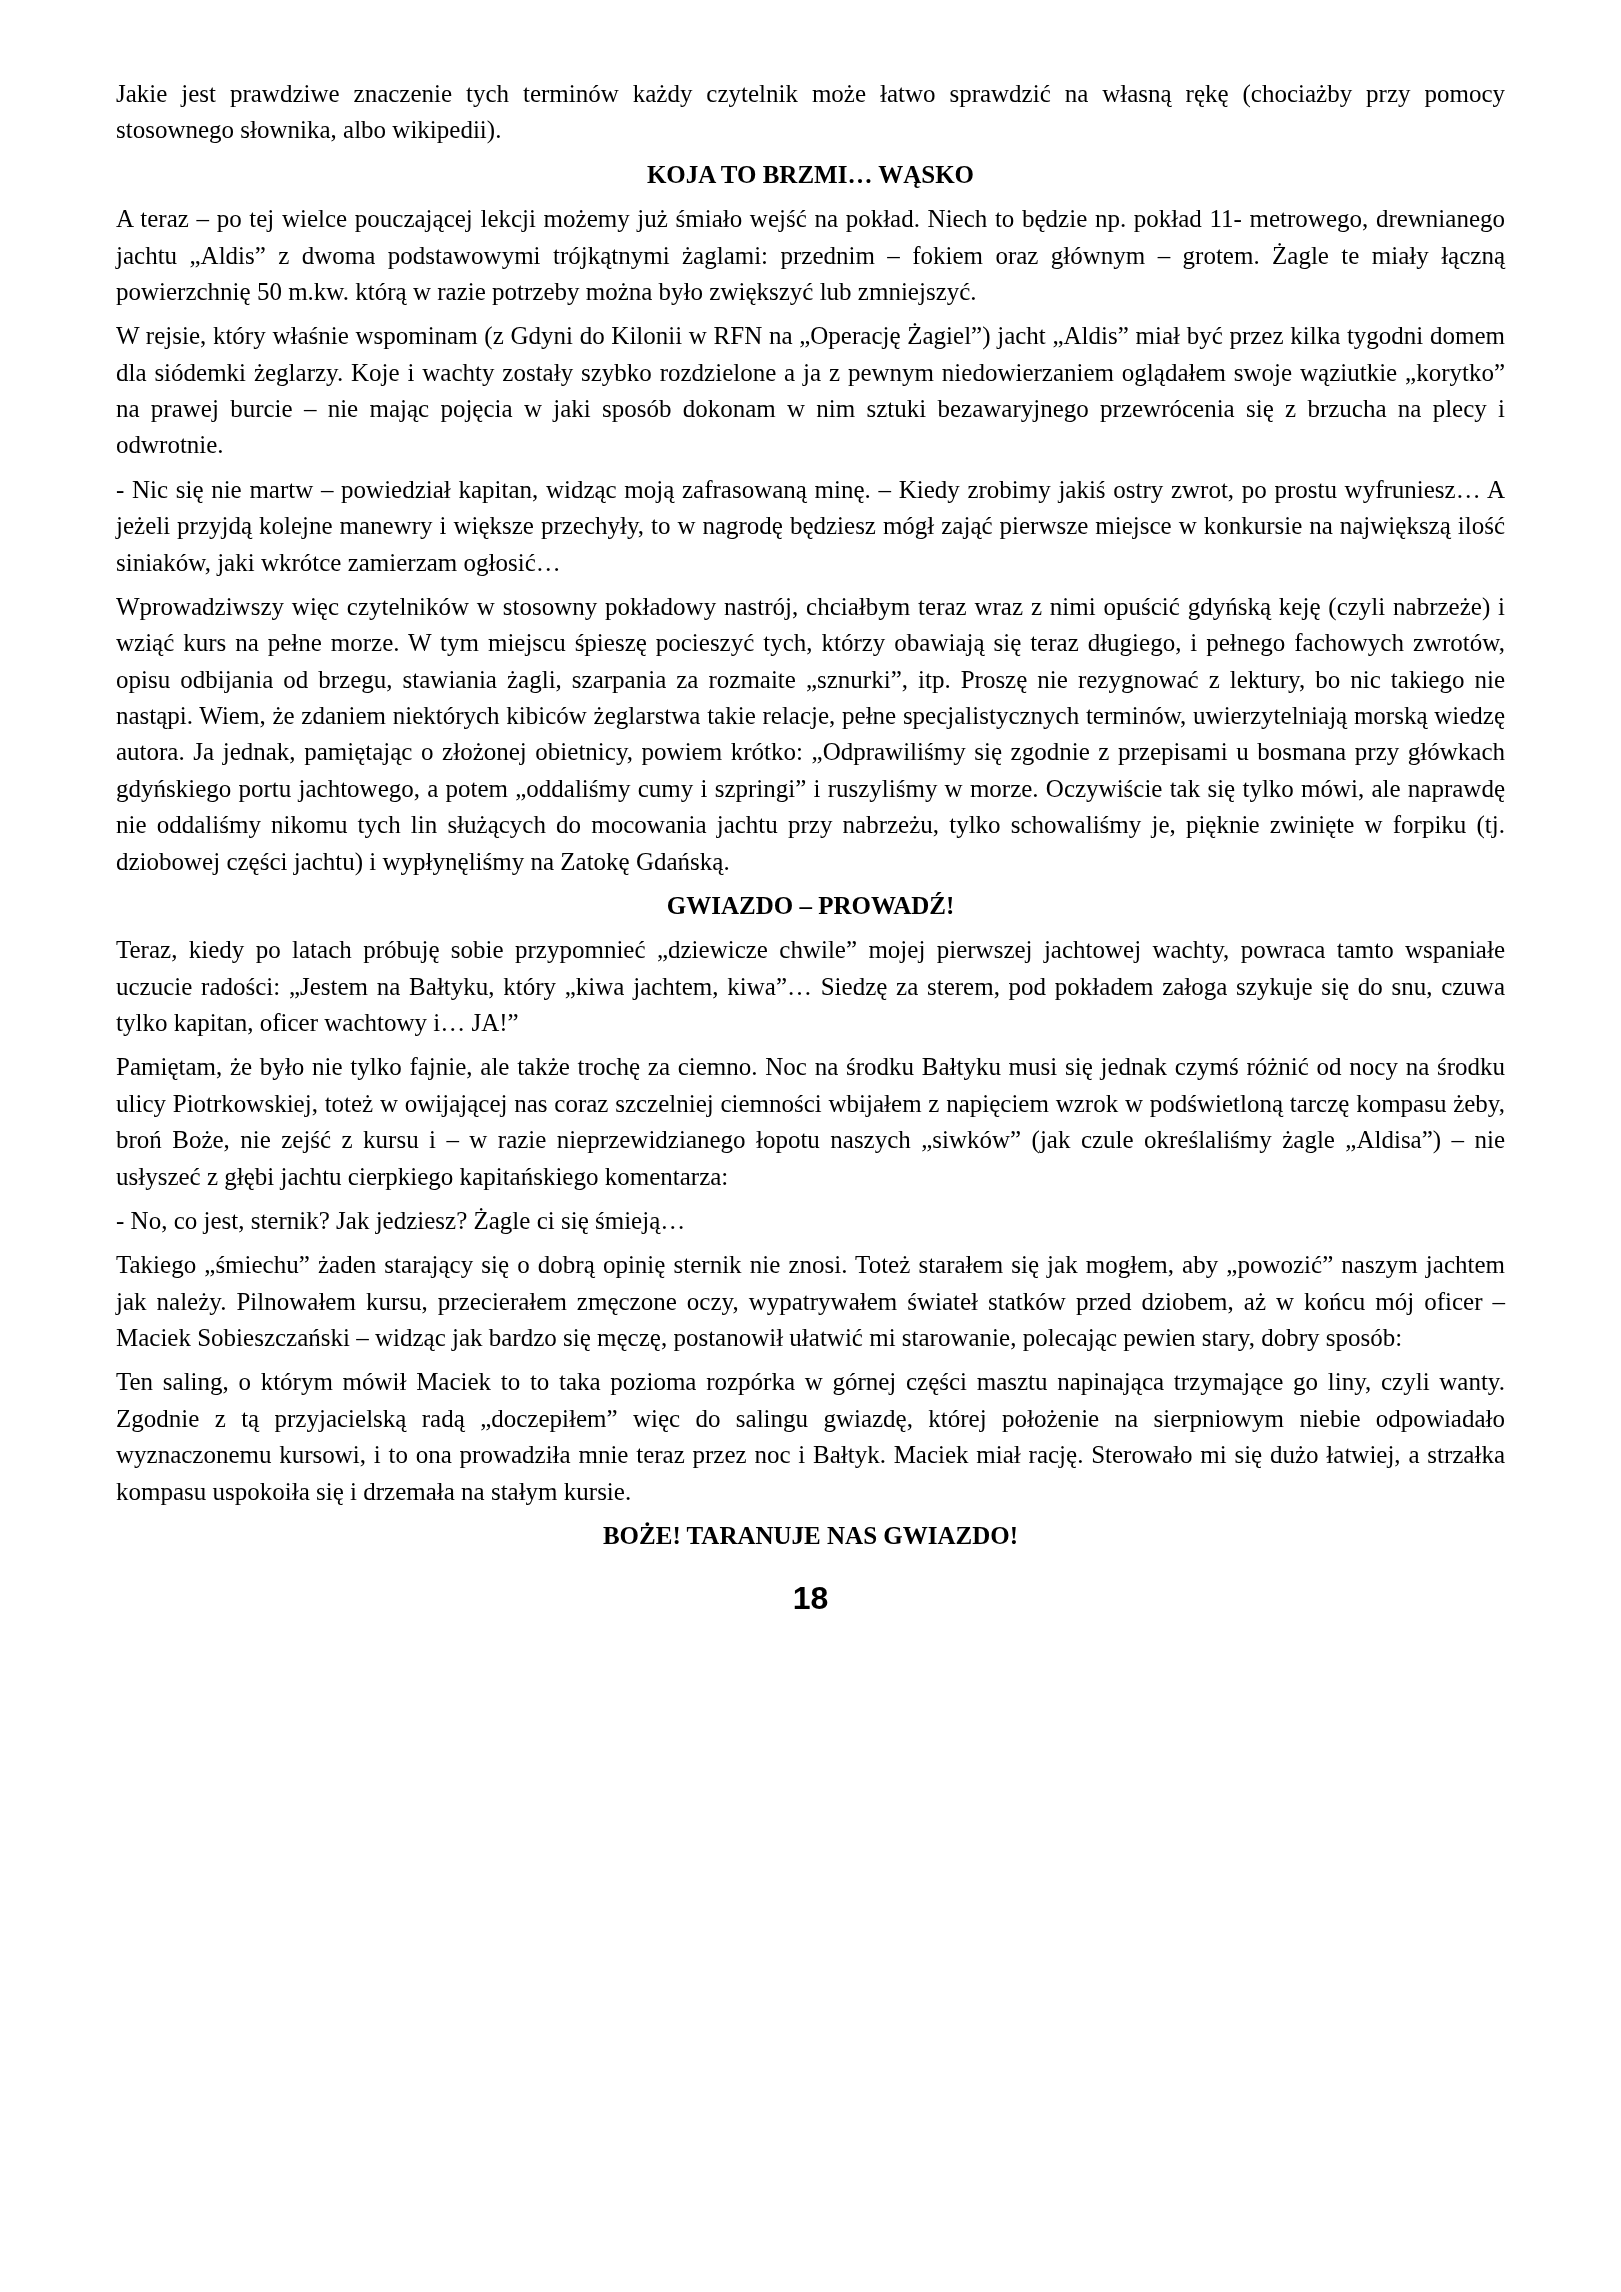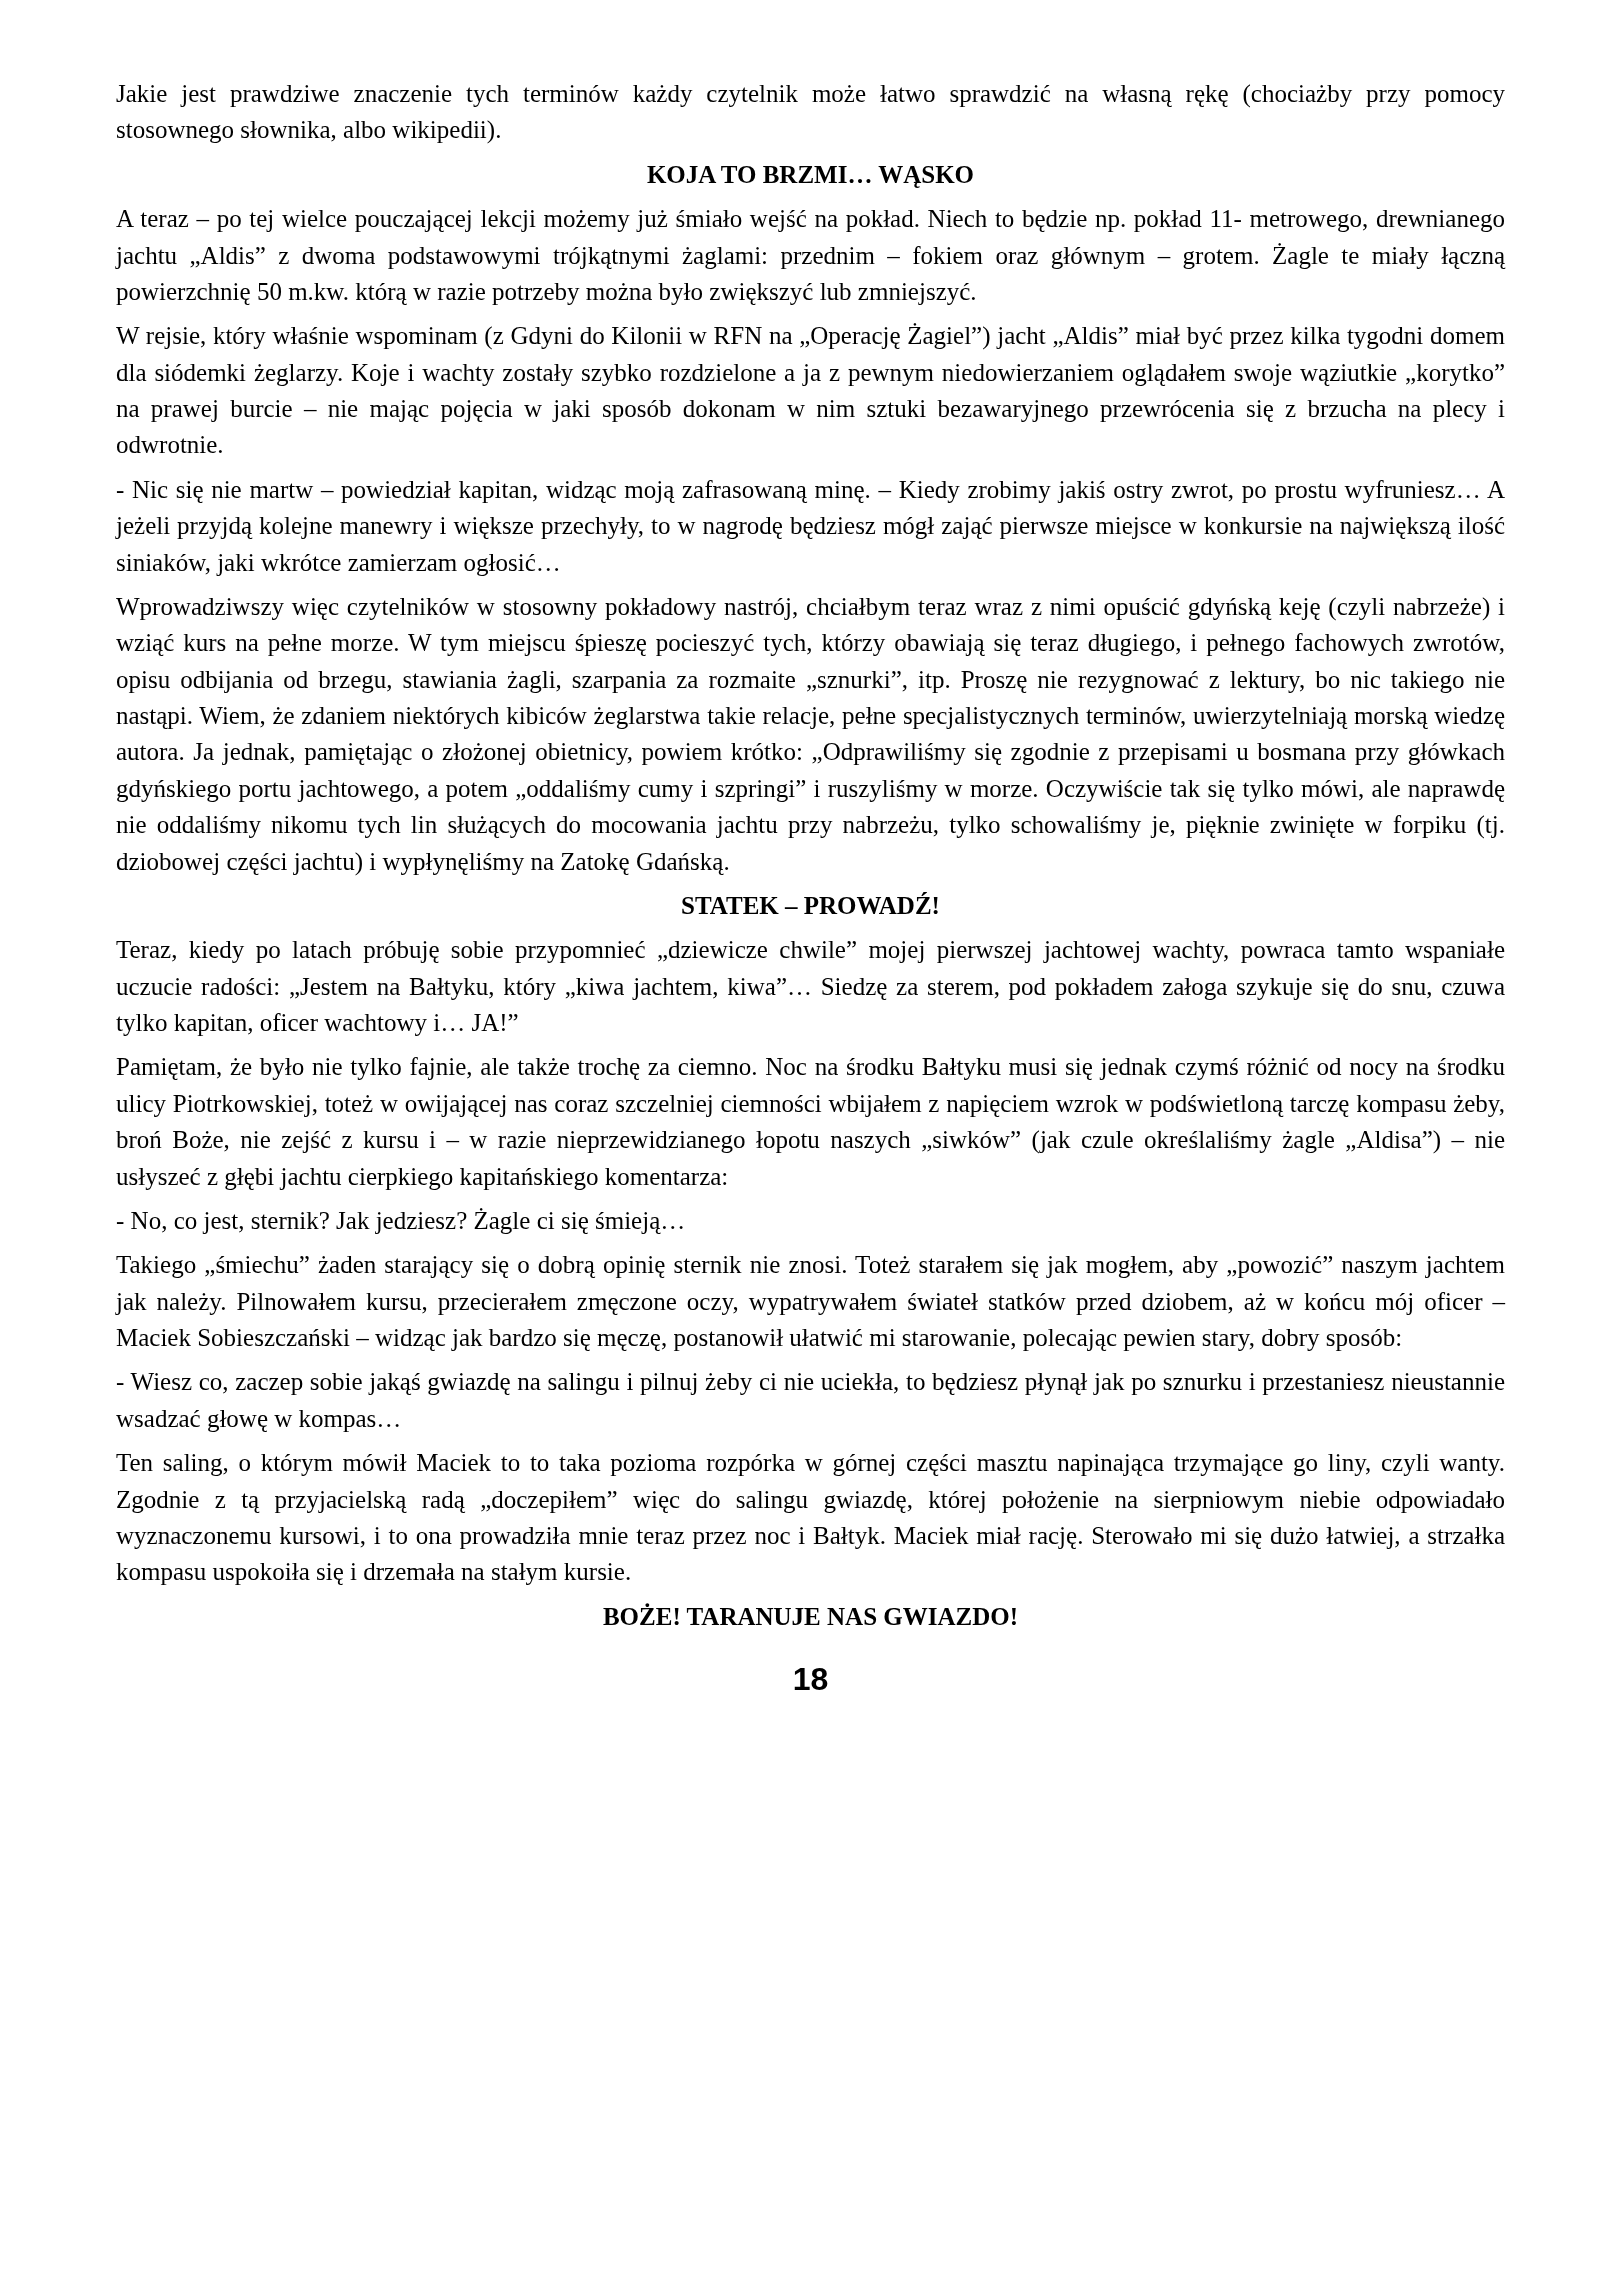--- a/index.html
+++ b/index.html
@@ -51,31 +51,30 @@
   <p class="heading block">KOJA TO BRZMI… WĄSKO</p>
 
   <p class="body-text block">A teraz –  po tej wielce pouczającej lekcji możemy już śmiało wejść na pokład. Niech to będzie np. pokład 11- metrowego, drewnianego jachtu „Aldis” z dwoma podstawowymi trójkątnymi żaglami: przednim – fokiem oraz głównym – grotem. Żagle te miały łączną powierzchnię 50 m.kw. którą w razie potrzeby można było zwiększyć lub zmniejszyć.</p>
 
   <p class="body-text block">W rejsie, który właśnie wspominam (z Gdyni do Kilonii w RFN na „Operację Żagiel”) jacht „Aldis” miał być przez kilka tygodni domem dla siódemki żeglarzy. Koje i wachty zostały szybko rozdzielone a ja z pewnym niedowierzaniem oglądałem swoje wąziutkie „korytko” na prawej burcie – nie mając pojęcia w jaki sposób dokonam w nim sztuki bezawaryjnego przewrócenia się z brzucha na plecy i odwrotnie.</p>
 
   <p class="body-text block">- Nic się nie martw – powiedział kapitan, widząc moją zafrasowaną minę. – Kiedy zrobimy jakiś ostry zwrot, po prostu wyfruniesz… A jeżeli  przyjdą kolejne manewry i większe przechyły, to w nagrodę będziesz mógł zająć pierwsze miejsce w konkursie na największą ilość siniaków, jaki wkrótce zamierzam ogłosić…</p>
 
   <p class="body-text block">Wprowadziwszy więc czytelników w stosowny pokładowy nastrój, chciałbym teraz wraz z nimi opuścić gdyńską keję (czyli nabrzeże) i wziąć kurs na pełne morze. W tym miejscu śpieszę pocieszyć tych, którzy obawiają się teraz długiego, i pełnego fachowych zwrotów, opisu odbijania od brzegu, stawiania żagli, szarpania za rozmaite „sznurki”, itp. Proszę nie rezygnować z lektury, bo nic takiego nie nastąpi. Wiem, że zdaniem niektórych kibiców żeglarstwa takie relacje, pełne specjalistycznych terminów, uwierzytelniają morską wiedzę autora. Ja jednak, pamiętając o złożonej obietnicy, powiem krótko: „Odprawiliśmy się zgodnie z przepisami u bosmana przy główkach gdyńskiego portu jachtowego, a potem „oddaliśmy cumy i szpringi” i ruszyliśmy w morze. Oczywiście tak się tylko mówi, ale naprawdę nie oddaliśmy nikomu tych lin służących do mocowania jachtu przy nabrzeżu, tylko schowaliśmy je, pięknie zwinięte w forpiku (tj. dziobowej części jachtu) i wypłynęliśmy na Zatokę Gdańską.</p>
 
-  <p class="heading block">STATEK – PROWADŹ!</p>
+  <p class="heading block">GWIAZDO – PROWADŹ!</p>
 
   <p class="body-text block">Teraz, kiedy po latach próbuję sobie przypomnieć „dziewicze chwile” mojej pierwszej jachtowej wachty, powraca tamto wspaniałe uczucie radości: „Jestem na Bałtyku, który „kiwa jachtem, kiwa”… Siedzę za sterem, pod pokładem załoga szykuje się do snu, czuwa tylko kapitan, oficer wachtowy i… JA!”</p>
 
   <p class="body-text block">Pamiętam, że było nie tylko fajnie, ale także trochę za ciemno. Noc na środku Bałtyku musi się jednak czymś różnić od nocy na środku ulicy Piotrkowskiej, toteż w owijającej nas coraz szczelniej ciemności wbijałem z napięciem wzrok w podświetloną tarczę kompasu żeby, broń Boże, nie zejść z kursu i – w razie nieprzewidzianego łopotu naszych „siwków” (jak czule określaliśmy żagle „Aldisa”)  – nie usłyszeć z głębi jachtu cierpkiego kapitańskiego komentarza:</p>
 
   <p class="body-text block">- No, co jest, sternik? Jak jedziesz? Żagle ci się śmieją…</p>
 
   <p class="body-text block">Takiego „śmiechu” żaden starający się o dobrą opinię sternik nie znosi. Toteż starałem się jak mogłem, aby „powozić” naszym jachtem jak należy. Pilnowałem kursu, przecierałem zmęczone oczy, wypatrywałem świateł statków przed dziobem, aż w końcu mój oficer – Maciek Sobieszczański – widząc jak bardzo się męczę, postanowił ułatwić mi starowanie, polecając pewien stary, dobry sposób:</p>
 
-  <p class="body-text block">- Wiesz co, zaczep sobie jakąś gwiazdę na salingu i pilnuj żeby ci nie uciekła, to będziesz płynął jak po sznurku i przestaniesz nieustannie wsadzać głowę w kompas…</p>
 
   <p class="body-text block">Ten saling, o którym mówił Maciek to to taka pozioma rozpórka w górnej części masztu napinająca trzymające go liny, czyli wanty. Zgodnie z tą przyjacielską radą „doczepiłem” więc do salingu gwiazdę, której położenie na sierpniowym niebie odpowiadało wyznaczonemu kursowi, i to ona prowadziła mnie teraz przez noc i Bałtyk. Maciek miał rację. Sterowało mi się dużo łatwiej, a strzałka kompasu uspokoiła się i drzemała na stałym kursie.</p>
 
   <p class="heading block">BOŻE! TARANUJE NAS GWIAZDO!</p>
 
   <div class="page-number">18</div>
 
 </div>
 
 

